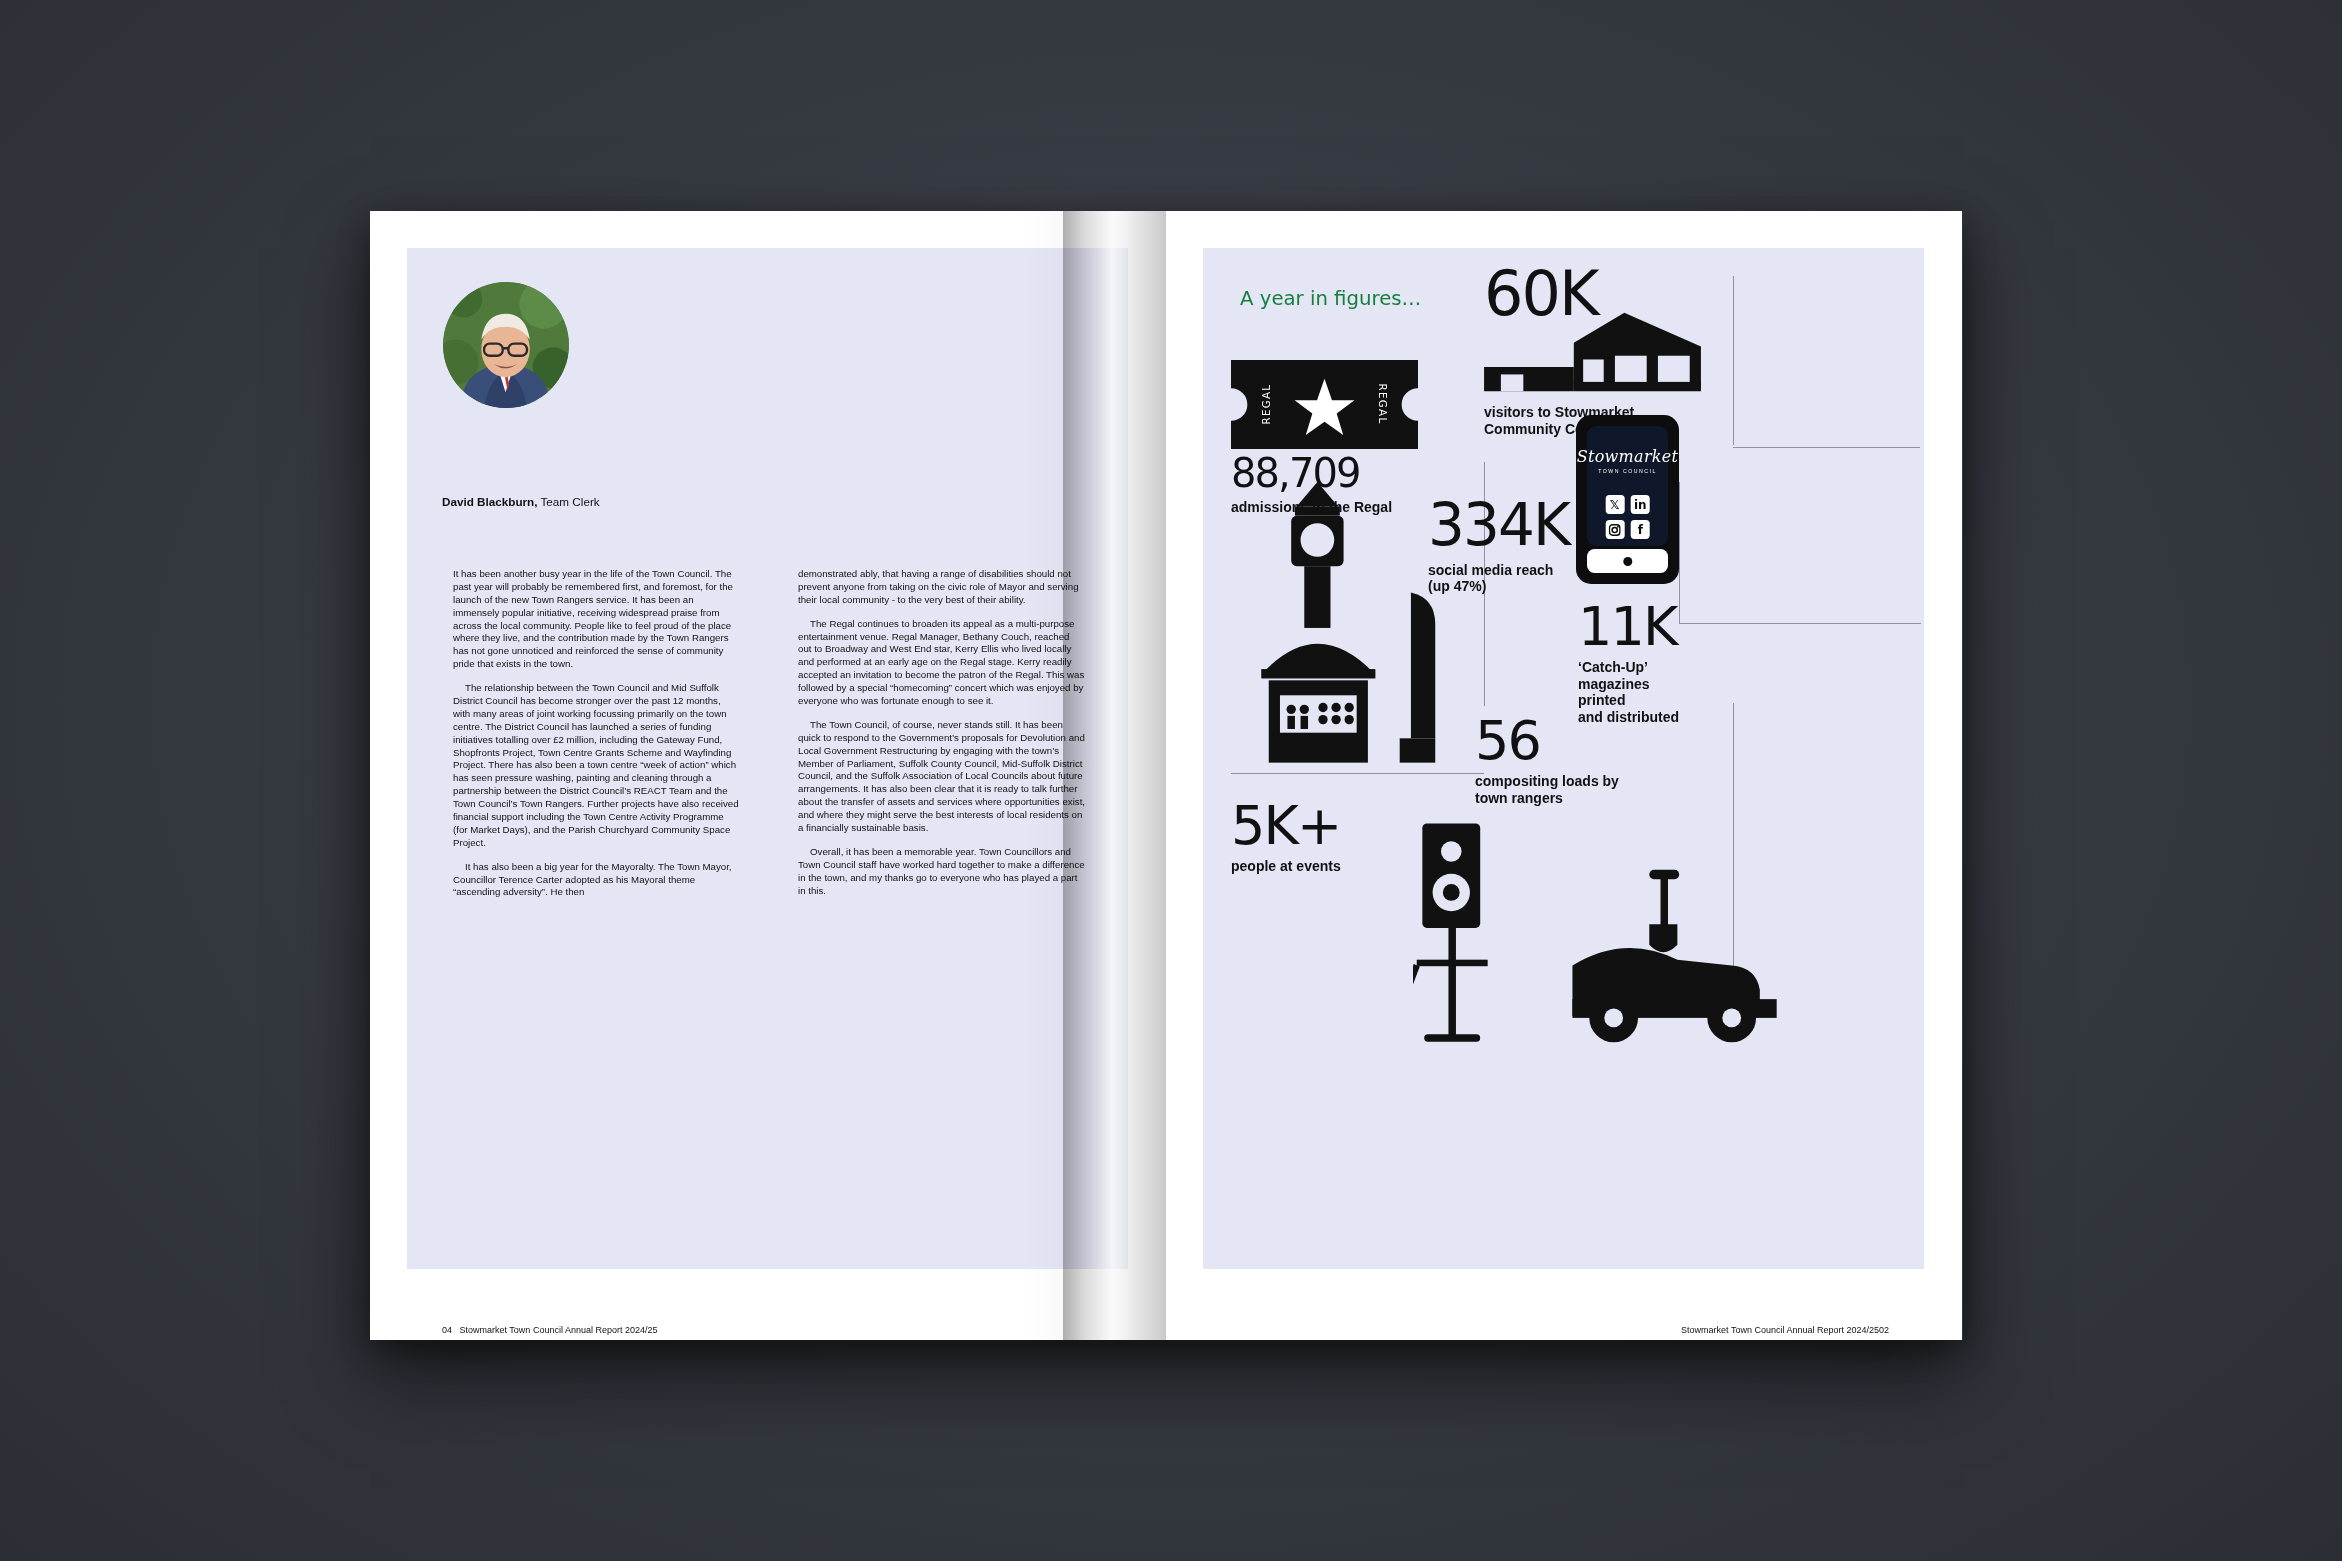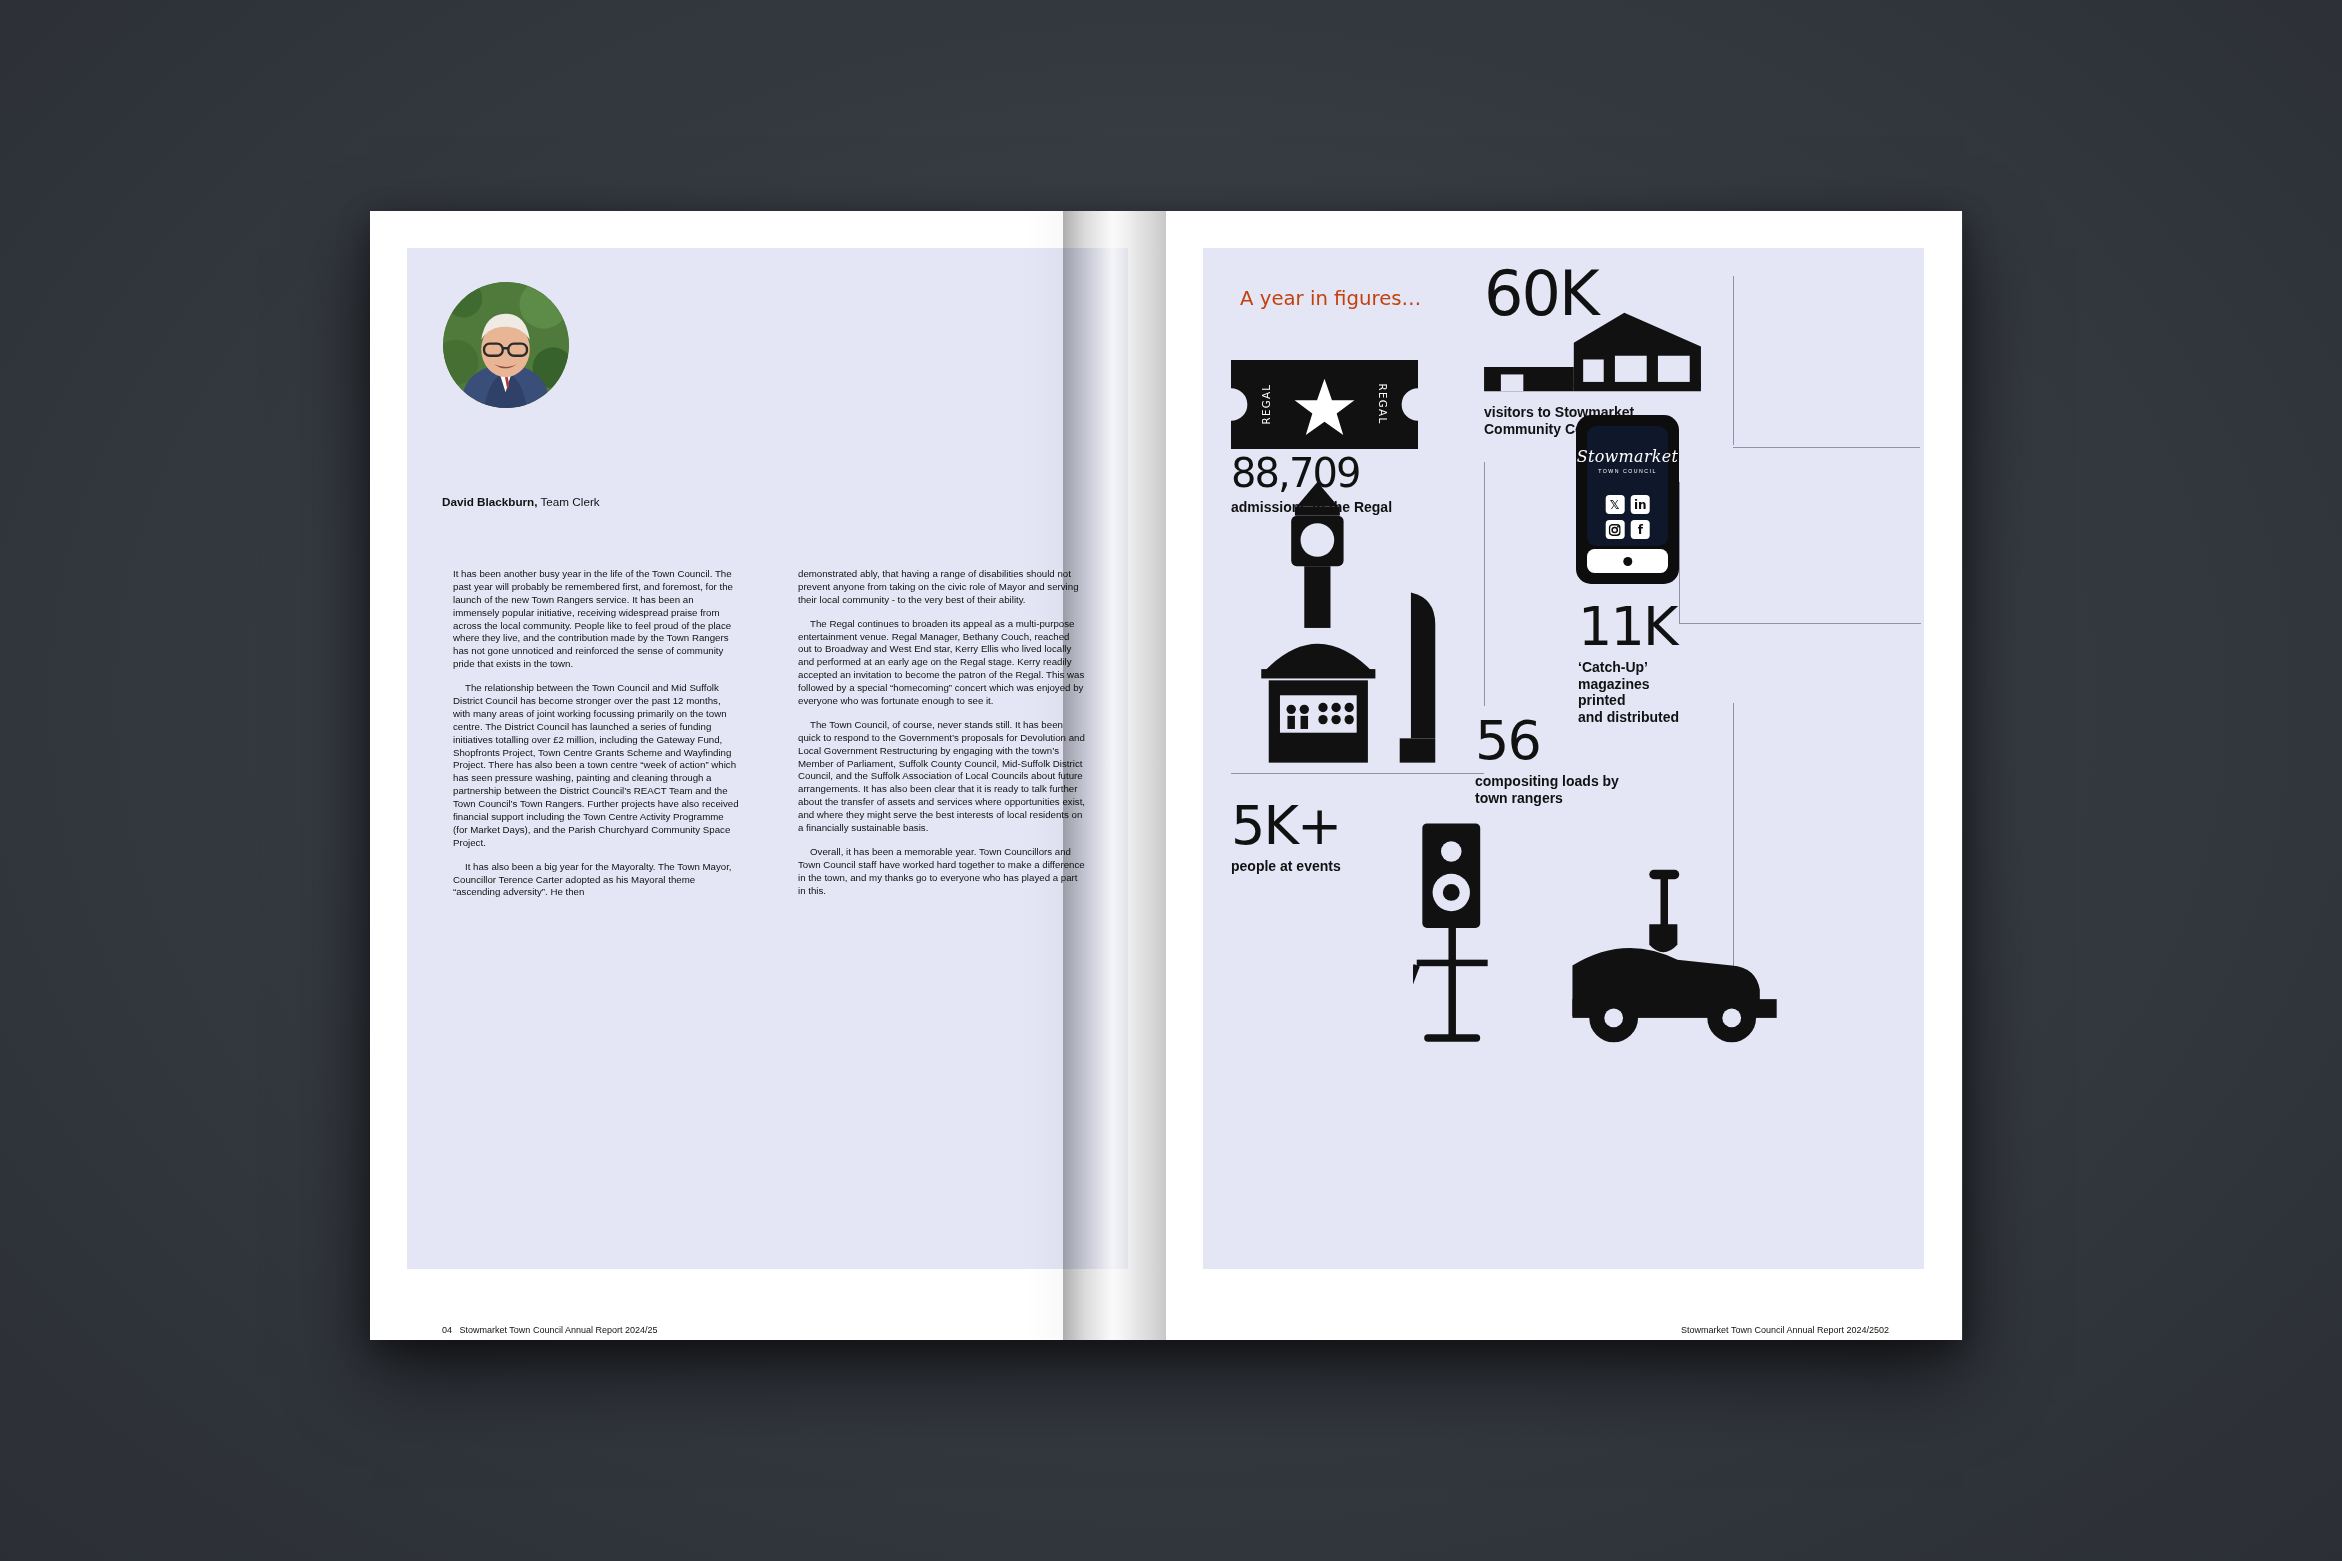--- a/index.html
+++ b/index.html
@@ -74,21 +74,21 @@
     position:absolute;left:35px;bottom:-66px;font-size:9px;color:#111;white-space:nowrap;
   }
   .folio .num{font-weight:400;text-align:right;}
   .folio .sep{display:inline-block;width:7.5px;}
   .folio-r{
     position:absolute;right:35px;bottom:-66px;font-size:9px;color:#111;white-space:nowrap;
   }
 
   
   .yif{
-    position:absolute;left:37px;top:39px;font-size:19.7px;color:#c2410c;font-family:"DejaVu Sans", sans-serif;
+    position:absolute;left:37px;top:39px;font-size:19.7px;color:#15803d;font-family:"DejaVu Sans", sans-serif;
   }
   .big{
     font-family:"DejaVu Sans", sans-serif;
     font-weight:400;color:#111;letter-spacing:-1.9px;line-height:.92;
   }
   .cap{font-size:14px;font-weight:700;color:#111;line-height:1.18;}
 
   .vline{position:absolute;background:#8e91a8;width:0.9px;}
   .hline{position:absolute;background:#8e91a8;height:0.9px;}
 
@@ -244,20 +244,25 @@
                     </svg>
                 </div>
                 <div class="sq">f</div>
               </div>
             </div>
             <div class="phone-home"></div>
             <div class="phone-dot"></div>
           </div>
         </div>
 
+        <div id="blk-334">
+          <div class="big" style="font-size:58px;">334K</div>
+          <div class="cap" style="margin-top:9.4px;white-space:pre-line;">social media reach
+(up 47%)</div>
+        </div>
 
         <div id="blk-11k">
           <div class="big" style="font-size:54px;">11K</div>
           <div class="cap" style="margin-top:7.5px;white-space:pre-line;">‘Catch-Up’
 magazines
 printed
 and distributed</div>
         </div>
 
         <div id="blk-56">

